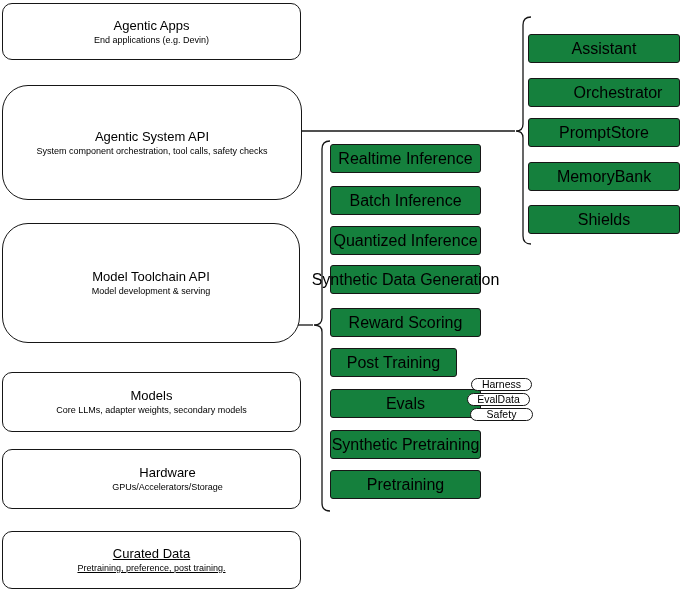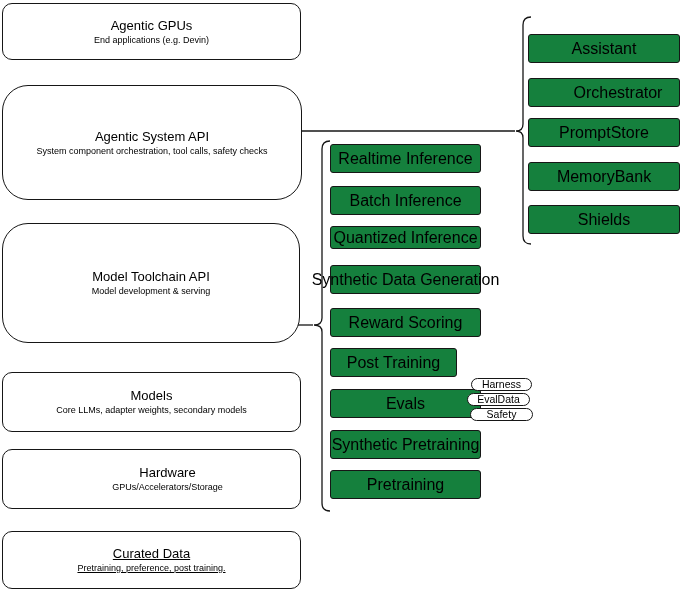--- a/index.html
+++ b/index.html
@@ -87,21 +87,21 @@
     <path d="M302,131 L515,131" fill="none" stroke="#161616" stroke-width="1.3"></path>
 
     <path d="M531,17 Q523,17 523,25 L523,124 Q523,131 516,131 Q523,131 523,138 L523,236 Q523,244 531,244" fill="none" stroke="#161616" stroke-width="1.3"></path>
 
     <path d="M298,325 L313,325" fill="none" stroke="#161616" stroke-width="1.3"></path>
 
     <path d="M330,141 Q322,141 322,149 L322,318 Q322,325 314,325 Q322,325 322,332 L322,503 Q322,511 330,511" fill="none" stroke="#161616" stroke-width="1.3"></path>
   </svg>
 
   <div class="node" style="left:2px; top:3px; width:299px; height:57px; border-radius:10px;">
-    <div class="title">Agentic GPUs</div>
+    <div class="title">Agentic Apps</div>
     <div class="subtitle">End applications (e.g. Devin)</div>
   </div>
 
   <div class="node" style="left:2px; top:85px; width:300px; height:115px; border-radius:26px;">
     <div class="title">Agentic System API</div>
     <div class="subtitle">System component orchestration, tool calls, safety checks</div>
   </div>
 
   <div class="node" style="left:2px; top:223px; width:298px; height:120px; border-radius:26px;">
     <div class="title">Model Toolchain API</div>
@@ -120,21 +120,21 @@
 
   <div class="node" style="left:2px; top:531px; width:299px; height:58px; border-radius:10px;text-decoration:underline;">
     <div class="title">Curated Data</div>
     <div class="subtitle">Pretraining, preference, post training.</div>
   </div>
 
   <div class="chip" style="left:330px; top:144px; width:151px; height:29px;">Realtime Inference</div>
 
   <div class="chip" style="left:330px; top:186px; width:151px; height:29px;">Batch Inference</div>
 
-  <div class="chip" style="left:330px; top:226px; width:151px; height:23px;">Quantized Inference</div>
+  <div class="chip" style="left:330px; top:226px; width:151px; height:29px;">Quantized Inference</div>
 
   <div class="chip" style="left:330px; top:265px; width:151px; height:29px;">Synthetic Data Generation</div>
 
   <div class="chip" style="left:330px; top:308px; width:151px; height:29px;">Reward Scoring</div>
 
   <div class="chip" style="left:330px; top:348px; width:127px; height:29px;">Post Training</div>
 
   <div class="chip" style="left:330px; top:389px; width:151px; height:29px;">Evals</div>
 
   <div class="chip" style="left:330px; top:430px; width:151px; height:29px;">Synthetic Pretraining</div>

